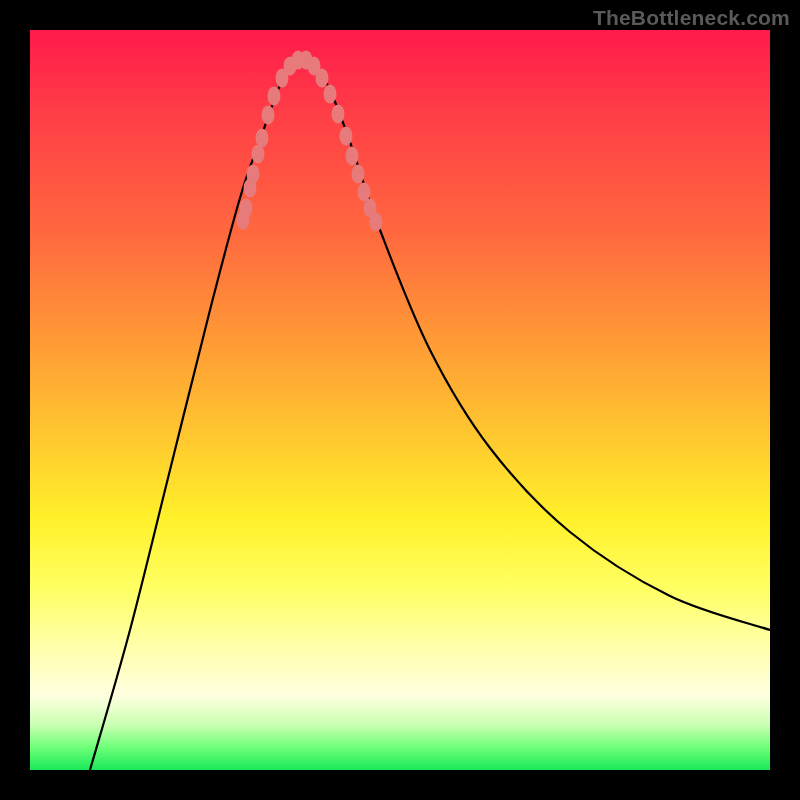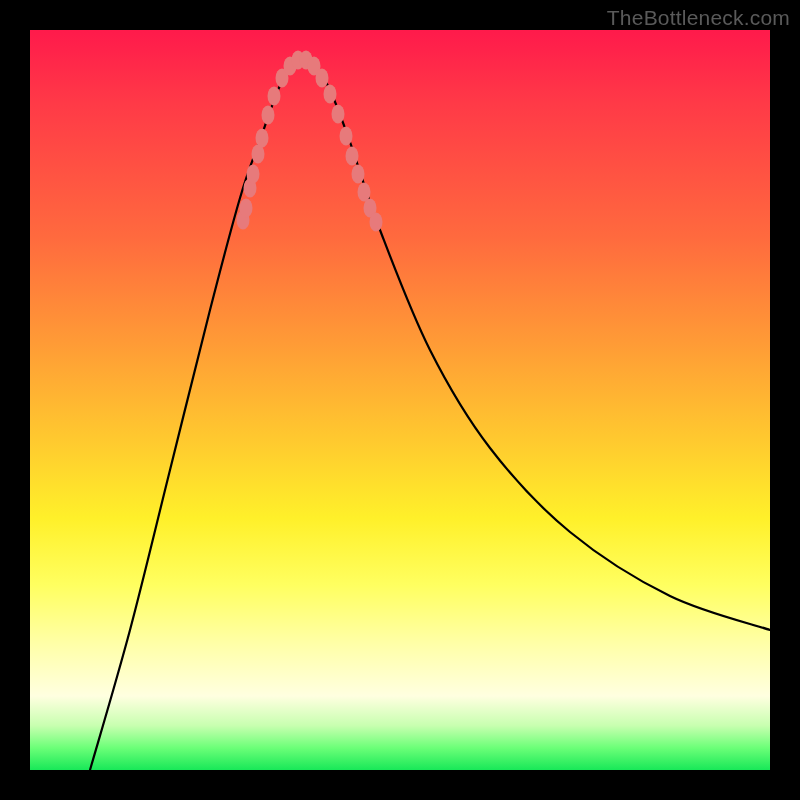--- a/index.html
+++ b/index.html
@@ -39,21 +39,21 @@
       #c8ffb0 94%,
       #6cff78 97%,
       #18e858 100%);
   }
   .watermark {
     position: absolute;
     top: 6px;
     right: 10px;
     color: #5a5a5a;
     font-size: 21px;
-    font-weight: 400;
+    font-weight: 700;
     letter-spacing: 0.2px;
     user-select: none;
   }
   svg.curve {
     position: absolute;
     left: 0;
     top: 0;
     width: 740px;
     height: 740px;
     overflow: visible;

